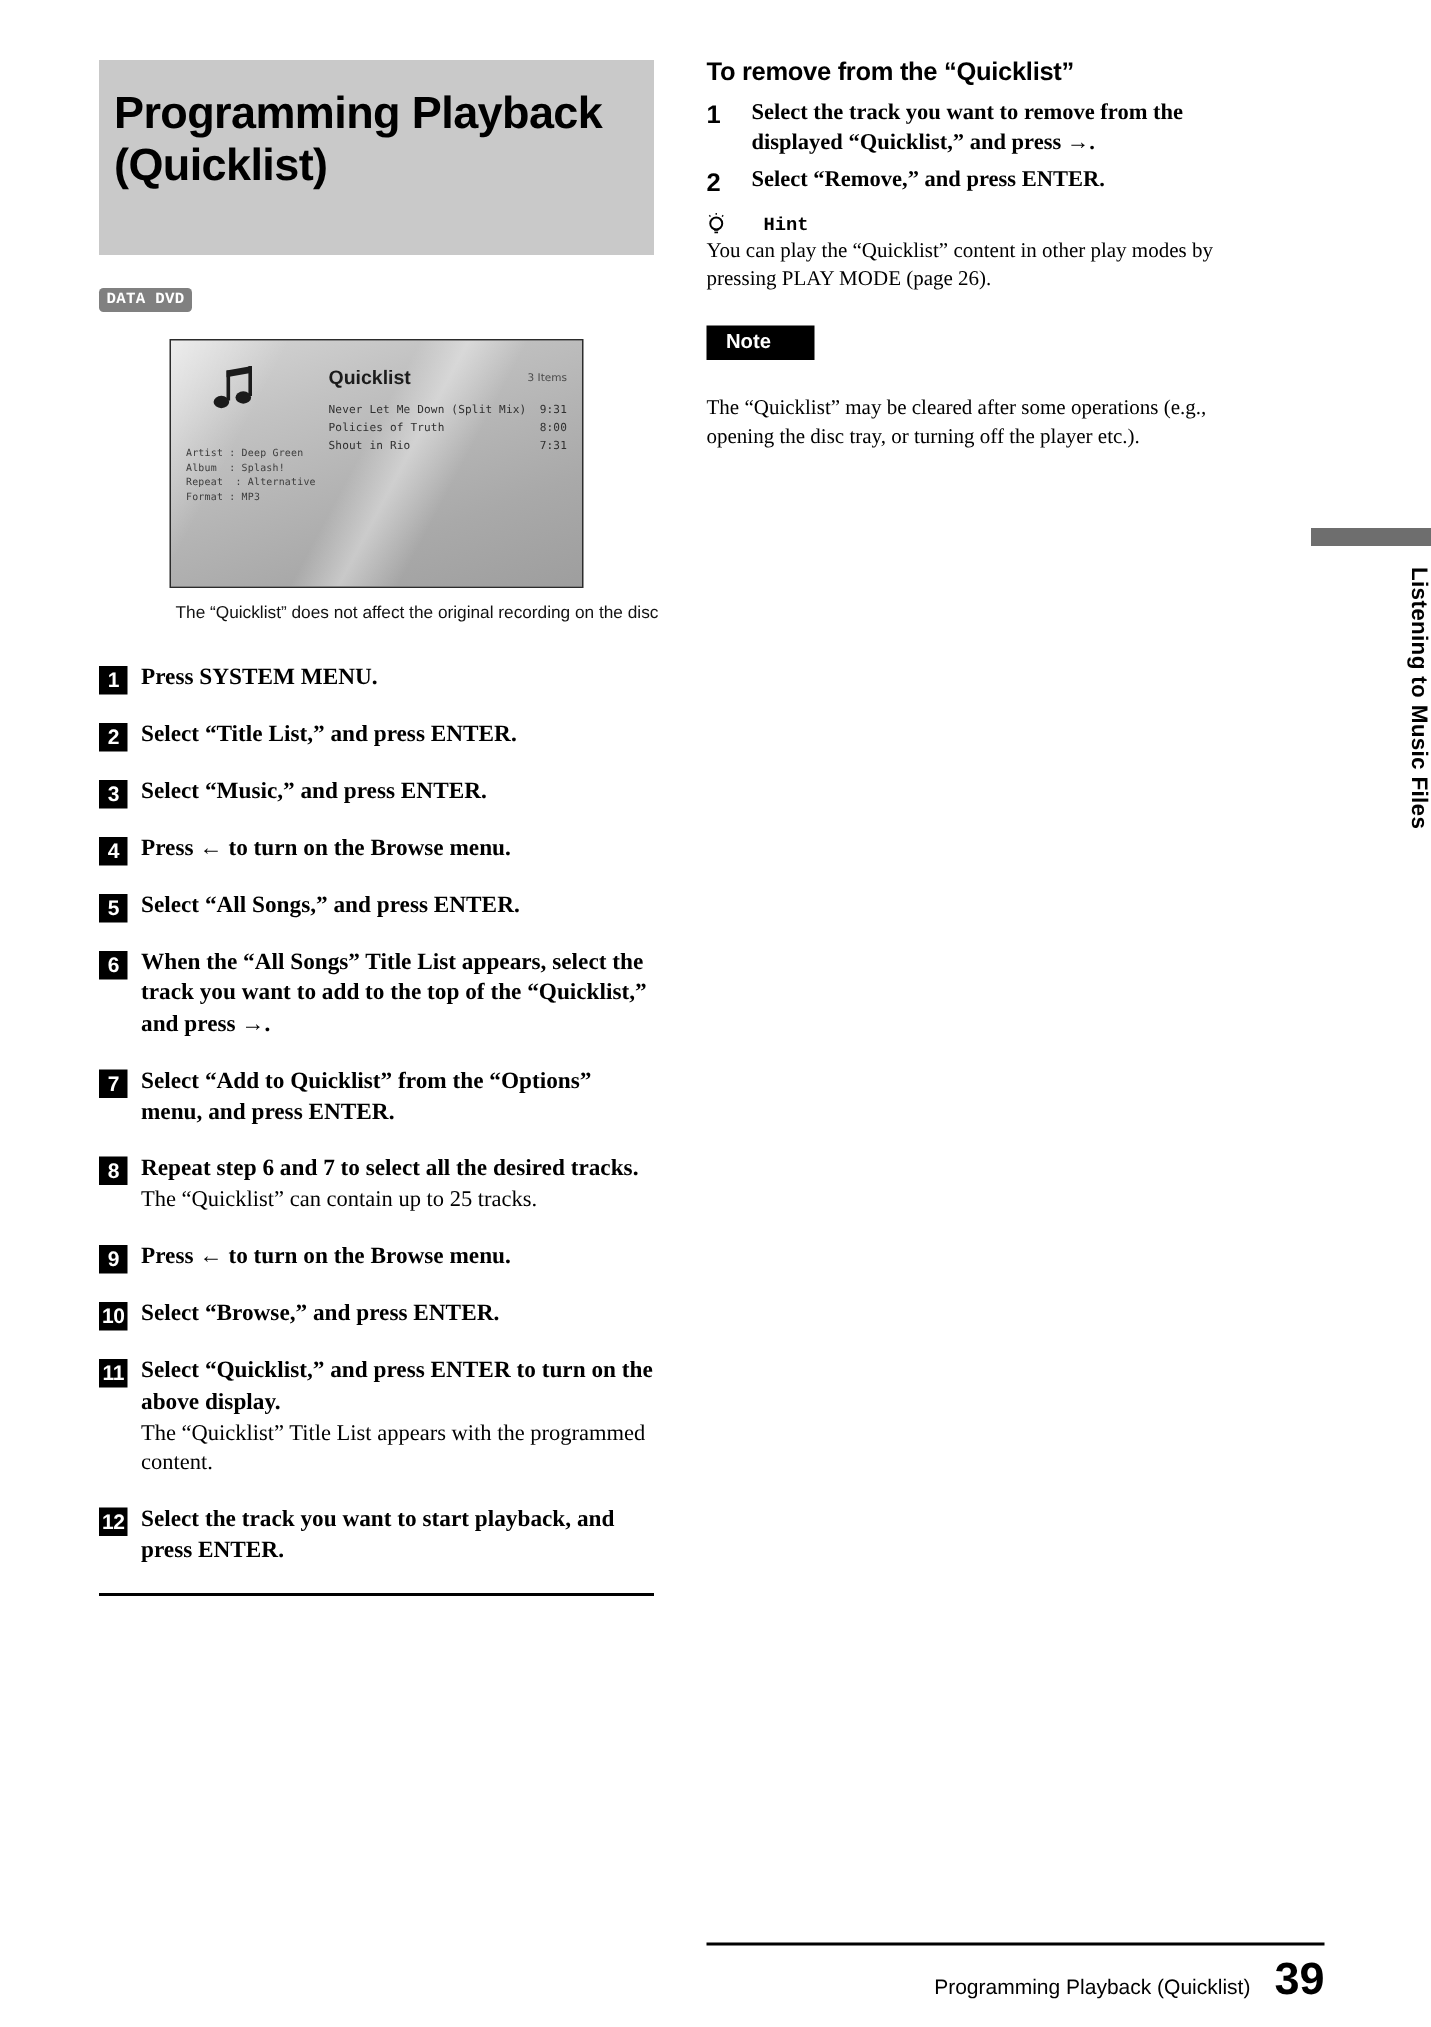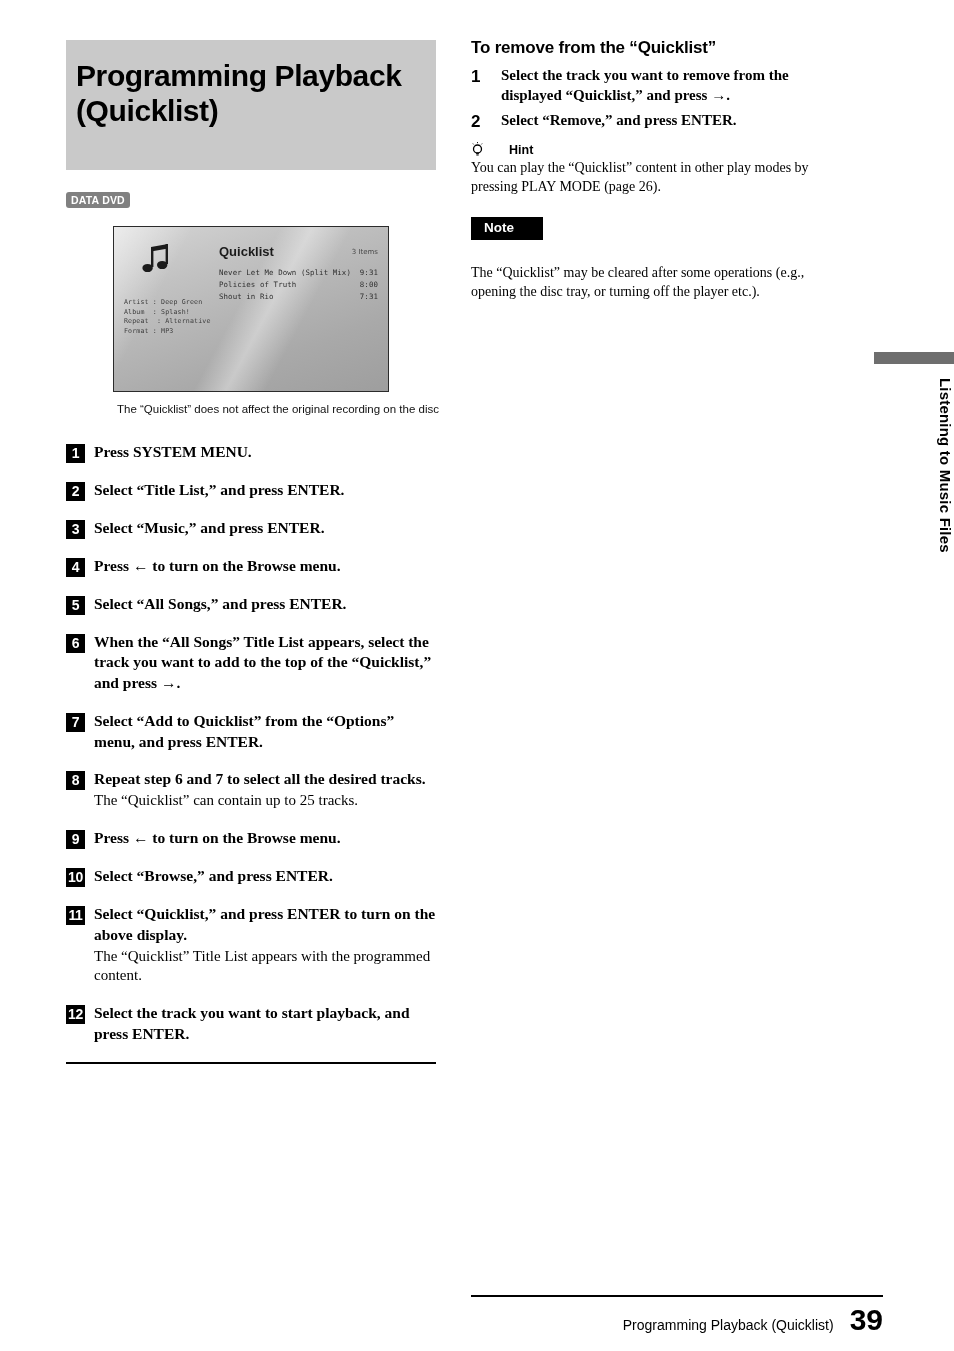--- a/index.html
+++ b/index.html
@@ -39,21 +39,21 @@
     line-height: 1.18;
     letter-spacing: -0.4px;
     color: #000;
   }
 
   .media-badge {
     display: inline-block;
     margin-top: 22px;
     background: #808080;
     color: #ffffff;
-    font-family: Liberation Sans, sans-serif;
+    font-family: Liberation Mono, monospace;
     font-weight: bold;
     font-size: 10.5px;
     letter-spacing: 0.2px;
     padding: 2px 5px 2px 5px;
     border-radius: 3px;
     line-height: 1.15;
   }
 
   .intro-text {
     margin-top: 18px;
@@ -223,21 +223,21 @@
     display: flex;
     align-items: center;
     margin-top: 10px;
   }
   .hint-icon {
     width: 13px;
     height: 15px;
     margin-right: 5px;
   }
   .hint-label {
-    font-family: Liberation Sans, sans-serif;
+    font-family: Liberation Mono, monospace;
     font-weight: bold;
     font-size: 12.5px;
     padding-left: 20px;
   }
   .hint-body {
     font-size: 14px;
     line-height: 1.34;
     margin-top: 2px;
   }
 

